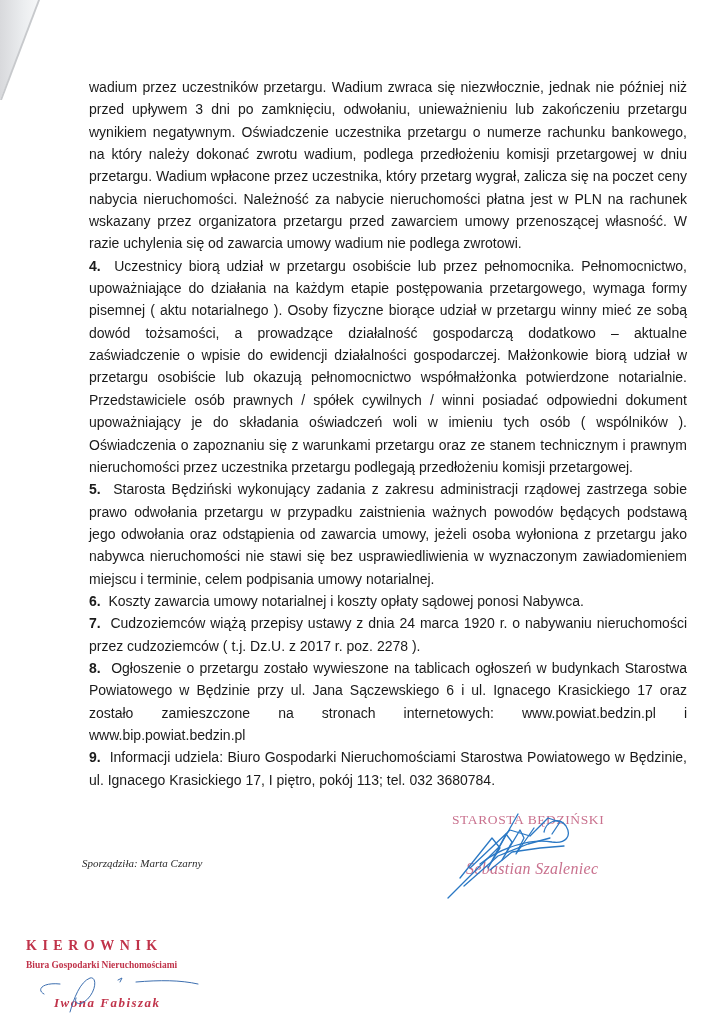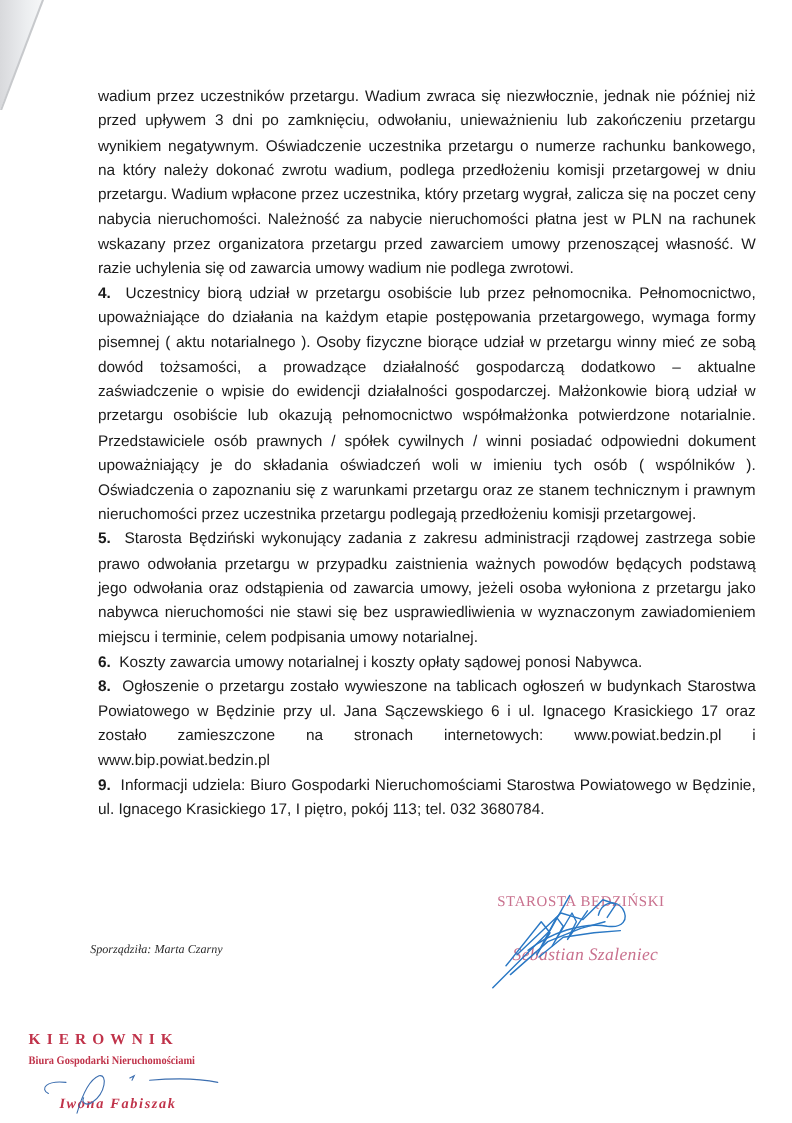--- a/index.html
+++ b/index.html
@@ -74,20 +74,21 @@
 <div class="doc-body">
   <p><span>wadium przez uczestników przetargu. Wadium zwraca się niezwłocznie, jednak nie później niż przed upływem 3 dni po zamknięciu, odwołaniu, unieważnieniu lub zakończeniu przetargu wynikiem negatywnym. Oświadczenie uczestnika przetargu o numerze rachunku bankowego, na który należy dokonać zwrotu wadium, podlega przedłożeniu komisji przetargowej w dniu przetargu. Wadium wpłacone przez uczestnika, który przetarg wygrał, zalicza się na poczet ceny nabycia nieruchomości. Należność za nabycie nieruchomości płatna jest w PLN na rachunek wskazany przez organizatora przetargu przed zawarciem umowy przenoszącej własność. W razie uchylenia się od zawarcia umowy wadium nie podlega zwrotowi.</span></p>
 
 
   <p><span class="num">4.</span>&nbsp; <span>Uczestnicy biorą udział w przetargu osobiście lub przez pełnomocnika. Pełnomocnictwo, upoważniające do działania na każdym etapie postępowania przetargowego, wymaga formy pisemnej ( aktu notarialnego ). Osoby fizyczne biorące udział w przetargu winny mieć ze sobą dowód tożsamości, a prowadzące działalność gospodarczą dodatkowo – aktualne zaświadczenie o wpisie do ewidencji działalności gospodarczej. Małżonkowie biorą udział w przetargu osobiście lub okazują pełnomocnictwo współmałżonka potwierdzone notarialnie. Przedstawiciele osób prawnych / spółek cywilnych / winni posiadać odpowiedni dokument upoważniający je do składania oświadczeń woli w imieniu tych osób ( wspólników ). Oświadczenia o zapoznaniu się z warunkami przetargu oraz ze stanem technicznym i prawnym nieruchomości przez uczestnika przetargu podlegają przedłożeniu komisji przetargowej.</span></p>
 
   <p><span class="num">5.</span>&nbsp; <span>Starosta Będziński wykonujący zadania z zakresu administracji rządowej zastrzega sobie prawo odwołania przetargu w przypadku zaistnienia ważnych powodów będących podstawą jego odwołania oraz odstąpienia od zawarcia umowy, jeżeli osoba wyłoniona z przetargu jako nabywca nieruchomości nie stawi się bez usprawiedliwienia w wyznaczonym zawiadomieniem miejscu i terminie, celem podpisania umowy notarialnej.</span></p>
 
   <p><span class="num">6.</span>&nbsp; <span>Koszty zawarcia umowy notarialnej i koszty opłaty sądowej ponosi Nabywca.</span></p>
 
+  <p><span class="num">7.</span>&nbsp; <span>Cudzoziemców wiążą przepisy ustawy z dnia 24 marca 1920 r. o nabywaniu nieruchomości przez cudzoziemców ( t.j. Dz.U. z 2017 r. poz. 2278 ).</span></p>
 
   <p><span class="num">8.</span>&nbsp; <span>Ogłoszenie o przetargu zostało wywieszone na tablicach ogłoszeń w budynkach Starostwa Powiatowego w Będzinie przy ul. Jana Sączewskiego 6 i ul. Ignacego Krasickiego 17 oraz zostało zamieszczone na stronach internetowych: </span><a class="link">www.powiat.bedzin.pl</a><span> i </span><a class="link">www.bip.powiat.bedzin.pl</a></p>
 
   <p><span class="num">9.</span>&nbsp; <span>Informacji udziela: Biuro Gospodarki Nieruchomościami Starostwa Powiatowego w Będzinie, ul. Ignacego Krasickiego 17, I piętro, pokój 113; tel. 032 3680784.</span></p>
 </div>
 
 <div class="stamp-starosta">
   <div class="stamp-title">STAROSTA BĘDZIŃSKI</div>
   <div class="stamp-name">Sebastian Szaleniec</div>
 </div>

